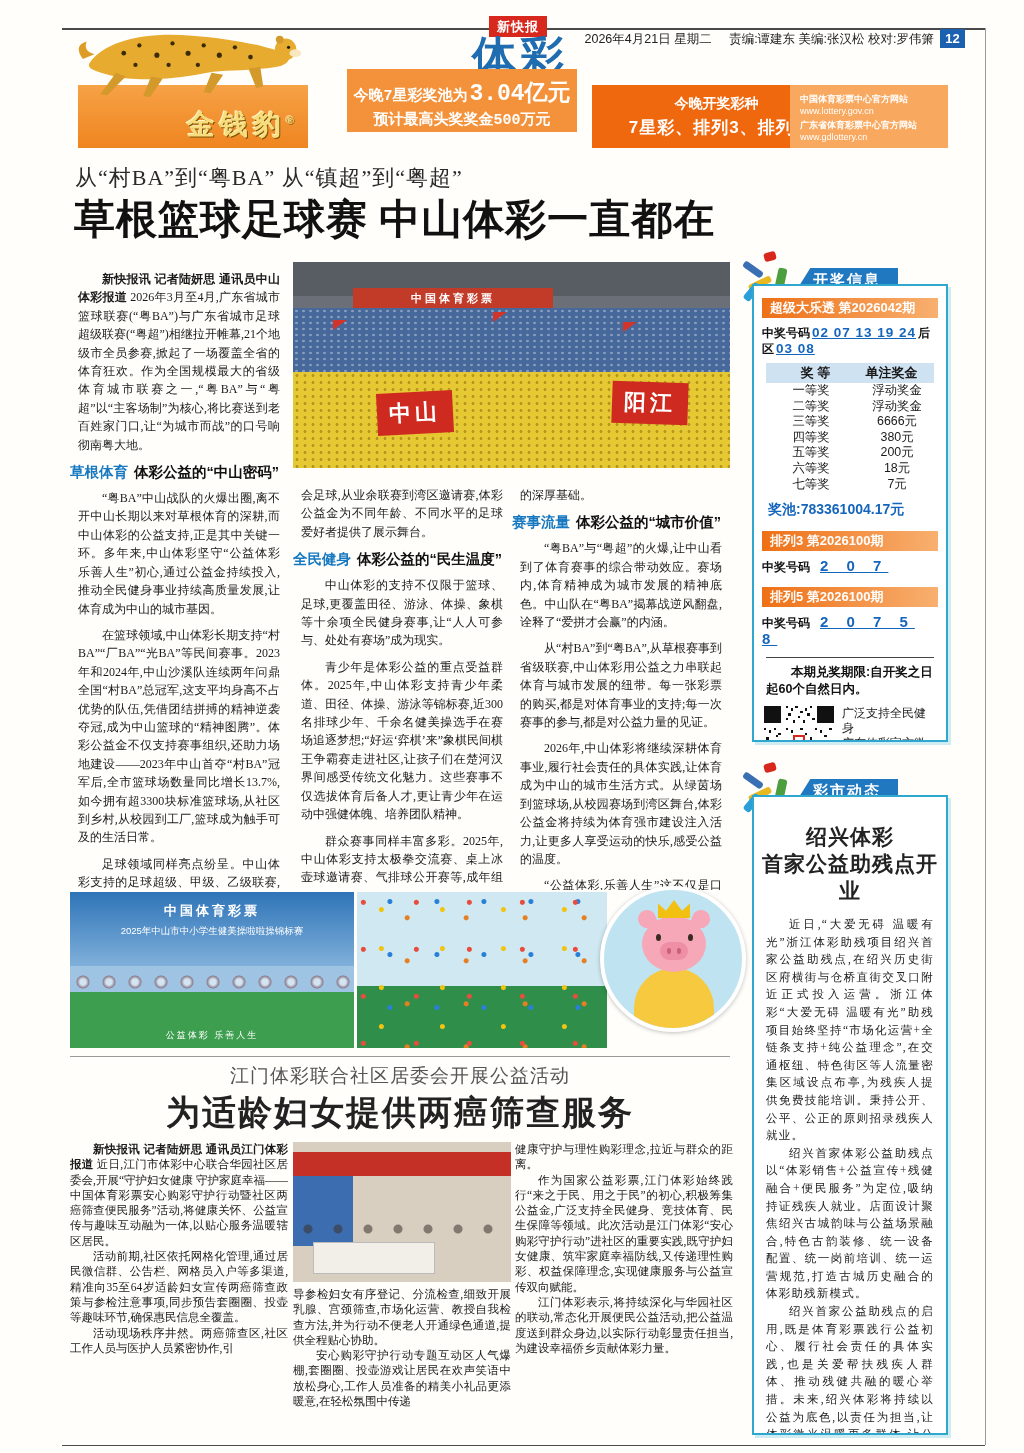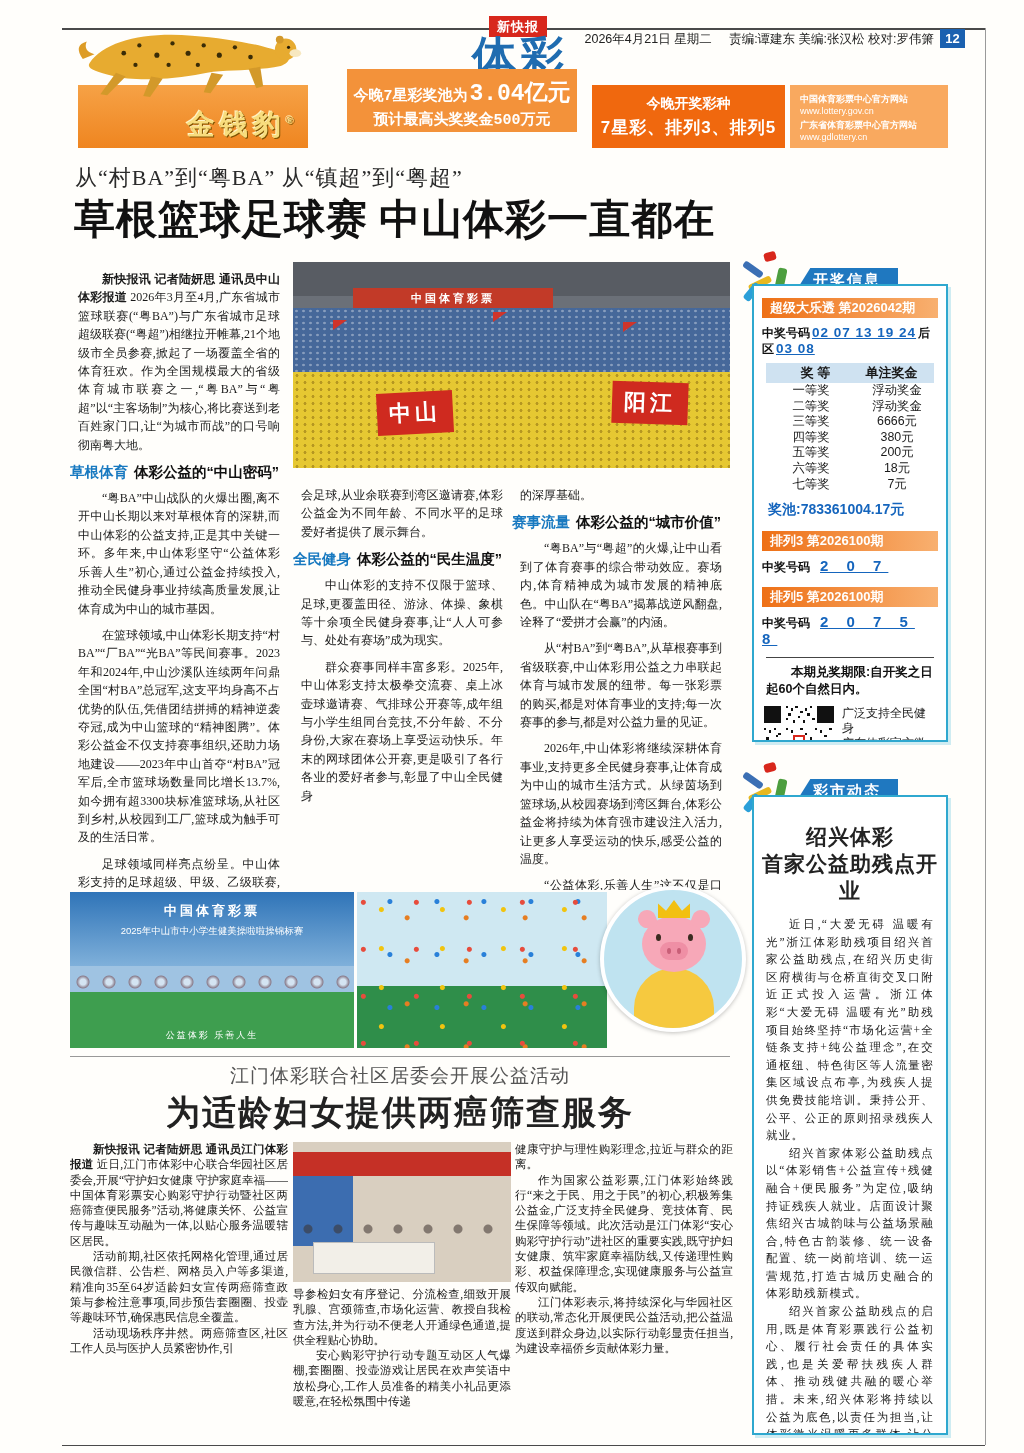--- a/index.html
+++ b/index.html
@@ -24,21 +24,21 @@
   .brand{position:absolute;right:14px;bottom:4px;font:bold 28px "Liberation Serif",serif;color:#f8dd7d;
          letter-spacing:5px;text-shadow:1px 1px 0 #7d5200,-1px -1px 0 #fff3c4;}
   .brand sup{font-size:11px;letter-spacing:0;}
   .cheetah{position:absolute;left:72px;top:22px;width:240px;height:78px;}
   .jackpot-box{position:absolute;left:347px;top:69px;width:230px;height:63px;background:#f3923a;
                color:#fff;text-align:center;font-family:Liberation Mono, monospace;}
   .jackpot-box .jl1{margin-top:8px;font-size:15px;font-weight:bold;}
   .jackpot-box .big{font-size:23px;margin-left:2px;}
   .jackpot-box .jl2{font-size:15px;font-weight:bold;margin-top:2px;}
   .draw-box{position:absolute;left:592px;top:85px;width:193px;height:63px;background:#f0680e;color:#fff;
-            text-align:center;font-family:"Liberation Sans",sans-serif;}
+            text-align:center;font-family:"Liberation Sans",sans-serif;padding-left:28px;}
   .draw-box .dt{margin-top:10px;font-size:14px;font-weight:bold;}
   .draw-box .dg{font-size:17px;font-weight:bold;margin-top:3px;letter-spacing:1px;}
   .sites-box{position:absolute;left:790px;top:85px;width:158px;height:63px;background:#f9a95f;color:#fff;
              font:bold 9px/11.5px "Liberation Sans",sans-serif;padding-top:9px;box-sizing:border-box;padding-left:10px;}
   .sites-box .su{font-weight:normal;margin-bottom:3px;}
   
   .kicker1{position:absolute;left:75px;top:165px;font:22px/26px "Liberation Serif",serif;color:#2b2b2b;letter-spacing:1px;}
   .headline1{position:absolute;left:74px;top:193px;width:680px;font:bold 41px/52px "Liberation Serif",serif;
              color:#111;letter-spacing:1px;white-space:nowrap;}
   .body-col{position:absolute;width:218px;overflow:hidden;font-size:12px;line-height:18.4px;
@@ -239,28 +239,29 @@
     <p><b class="lead">新快报讯 记者陆妍思 通讯员中山体彩报道</b> <span>2026年3月至4月,广东省城市篮球联赛(“粤BA”)与广东省城市足球超级联赛(“粤超”)相继拉开帷幕,21个地级市全员参赛,掀起了一场覆盖全省的体育狂欢。作为全国规模最大的省级体育城市联赛之一,“粤BA”与“粤超”以“主客场制”为核心,将比赛送到老百姓家门口,让“为城市而战”的口号响彻南粤大地。</span></p>
     <h3 class="subhead"><span class="tag">草根体育</span><span>体彩公益的“中山密码”</span></h3>
     <p>“粤BA”中山战队的火爆出圈,离不开中山长期以来对草根体育的深耕,而中山体彩的公益支持,正是其中关键一环。多年来,中山体彩坚守“公益体彩 乐善人生”初心,通过公益金持续投入,推动全民健身事业持续高质量发展,让体育成为中山的城市基因。</p>
     <p>在篮球领域,中山体彩长期支持“村BA”“厂BA”“光BA”等民间赛事。2023年和2024年,中山沙溪队连续两年问鼎全国“村BA”总冠军,这支平均身高不占优势的队伍,凭借团结拼搏的精神逆袭夺冠,成为中山篮球的“精神图腾”。体彩公益金不仅支持赛事组织,还助力场地建设——2023年中山首夺“村BA”冠军后,全市篮球场数量同比增长13.7%,如今拥有超3300块标准篮球场,从社区到乡村,从校园到工厂,篮球成为触手可及的生活日常。</p>
     <p>足球领域同样亮点纷呈。中山体彩支持的足球超级、甲级、乙级联赛,入选国家体育总局群众“三大球”精品赛事案例,成为中山足球文化的新名片。2025年,中山体彩助力深圳街超中山站、镇街足球赛(“中山镇超”)等赛事,掀起全民足球热潮。从校园足球到社</p>
   </div>
   <div class="body-col" id="col2">
     <p class="cont">会足球,从业余联赛到湾区邀请赛,体彩公益金为不同年龄、不同水平的足球爱好者提供了展示舞台。</p>
     <h3 class="subhead"><span class="tag">全民健身</span><span>体彩公益的“民生温度”</span></h3>
     <p>中山体彩的支持不仅限于篮球、足球,更覆盖田径、游泳、体操、象棋等十余项全民健身赛事,让“人人可参与、处处有赛场”成为现实。</p>
+    <p>青少年是体彩公益的重点受益群体。2025年,中山体彩支持青少年柔道、田径、体操、游泳等锦标赛,近300名排球少年、千余名健美操选手在赛场追逐梦想;“好运‘弈棋’来”象棋民间棋王争霸赛走进社区,让孩子们在楚河汉界间感受传统文化魅力。这些赛事不仅选拔体育后备人才,更让青少年在运动中强健体魄、培养团队精神。</p>
     <p>群众赛事同样丰富多彩。2025年,中山体彩支持太极拳交流赛、桌上冰壶球邀请赛、气排球公开赛等,成年组与小学生组同台竞技,不分年龄、不分身份,大家在赛场上享受运动快乐。年末的网球团体公开赛,更是吸引了各行各业的爱好者参与,彰显了中山全民健身</p>
   </div>
   <div class="body-col" id="col3">
     <p class="cont">的深厚基础。</p>
     <h3 class="subhead"><span class="tag">赛事流量</span><span>体彩公益的“城市价值”</span></h3>
     <p>“粤BA”与“粤超”的火爆,让中山看到了体育赛事的综合带动效应。赛场内,体育精神成为城市发展的精神底色。中山队在“粤BA”揭幕战逆风翻盘,诠释了“爱拼才会赢”的内涵。</p>
     <p>从“村BA”到“粤BA”,从草根赛事到省级联赛,中山体彩用公益之力串联起体育与城市发展的纽带。每一张彩票的购买,都是对体育事业的支持;每一次赛事的参与,都是对公益力量的见证。</p>
-    <p>2026年,中山体彩将继续深耕体育事业,支持更多全民健身赛事,让体育成为中山的城市生活方式。从绿茵场到篮球场,从校园赛场到湾区舞台,体彩公益金将持续为体育强市建设注入活力,让更多人享受运动的快乐,感受公益的温度。</p>
+    <p>2026年,中山体彩将继续深耕体育事业,履行社会责任的具体实践,让体育成为中山的城市生活方式。从绿茵场到篮球场,从校园赛场到湾区舞台,体彩公益金将持续为体育强市建设注入活力,让更多人享受运动的快乐,感受公益的温度。</p>
     <p>“公益体彩,乐善人生”这不仅是口号,更是中山体育发展的生动实践。当21城争霸的号角吹响,中山正以体育为笔,书写着全民健身与城市发展的精彩篇章。</p>
   </div>
 
   <div class="photo-a">
     <div class="pa-banner">
       <div class="l1">中国体育彩票</div>
       <div class="l2">2025年中山市中小学生健美操啦啦操锦标赛</div>
     </div>
     <div class="pa-people"></div>
     <div class="pa-floor"></div>

